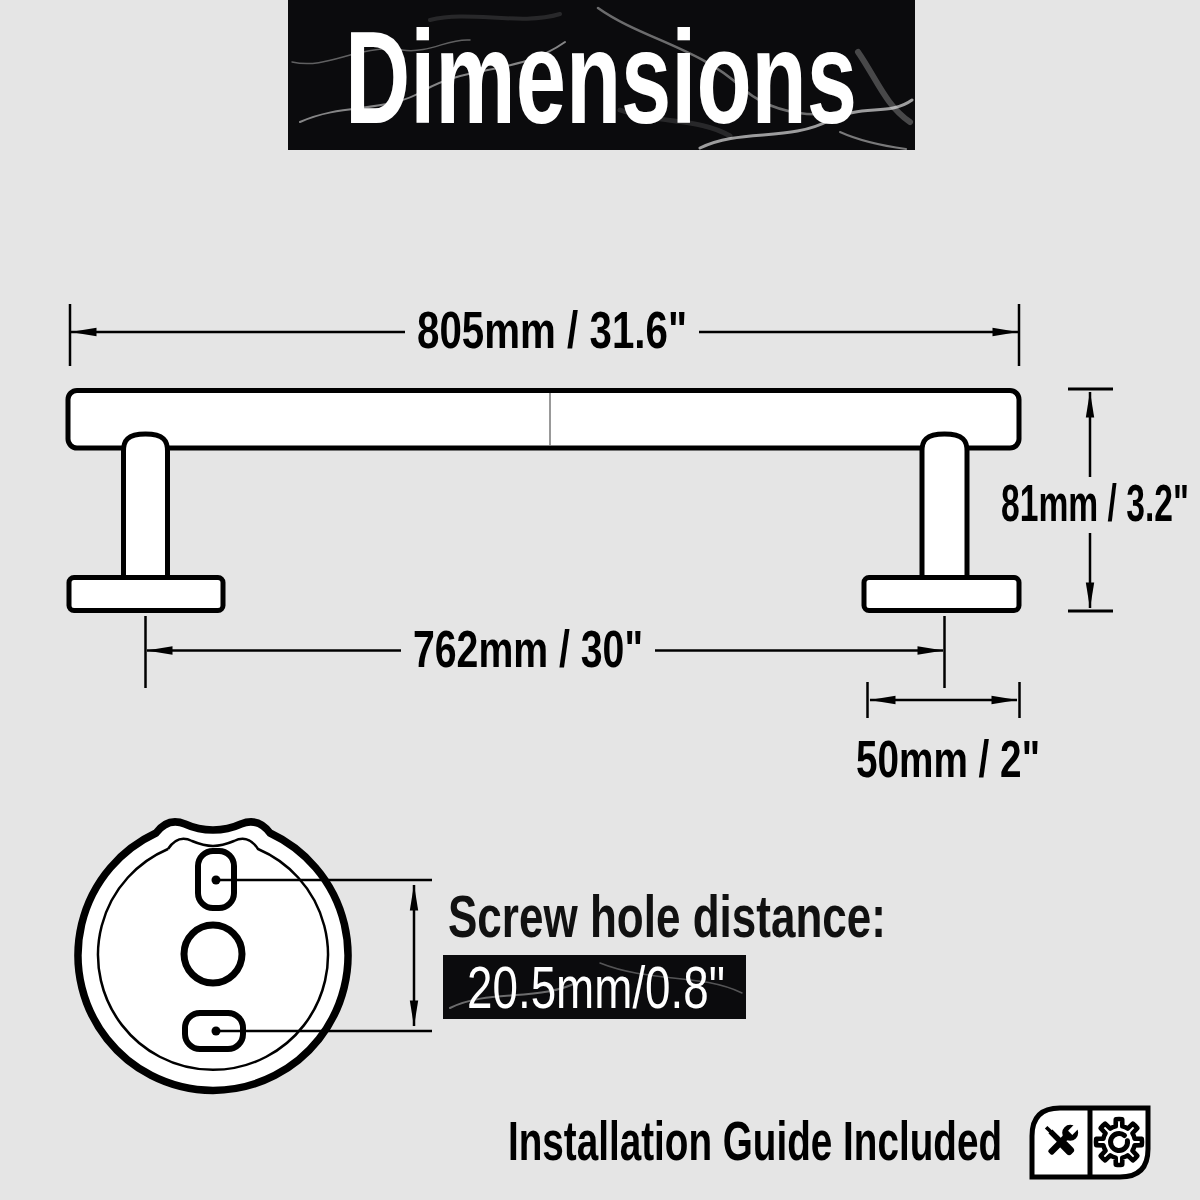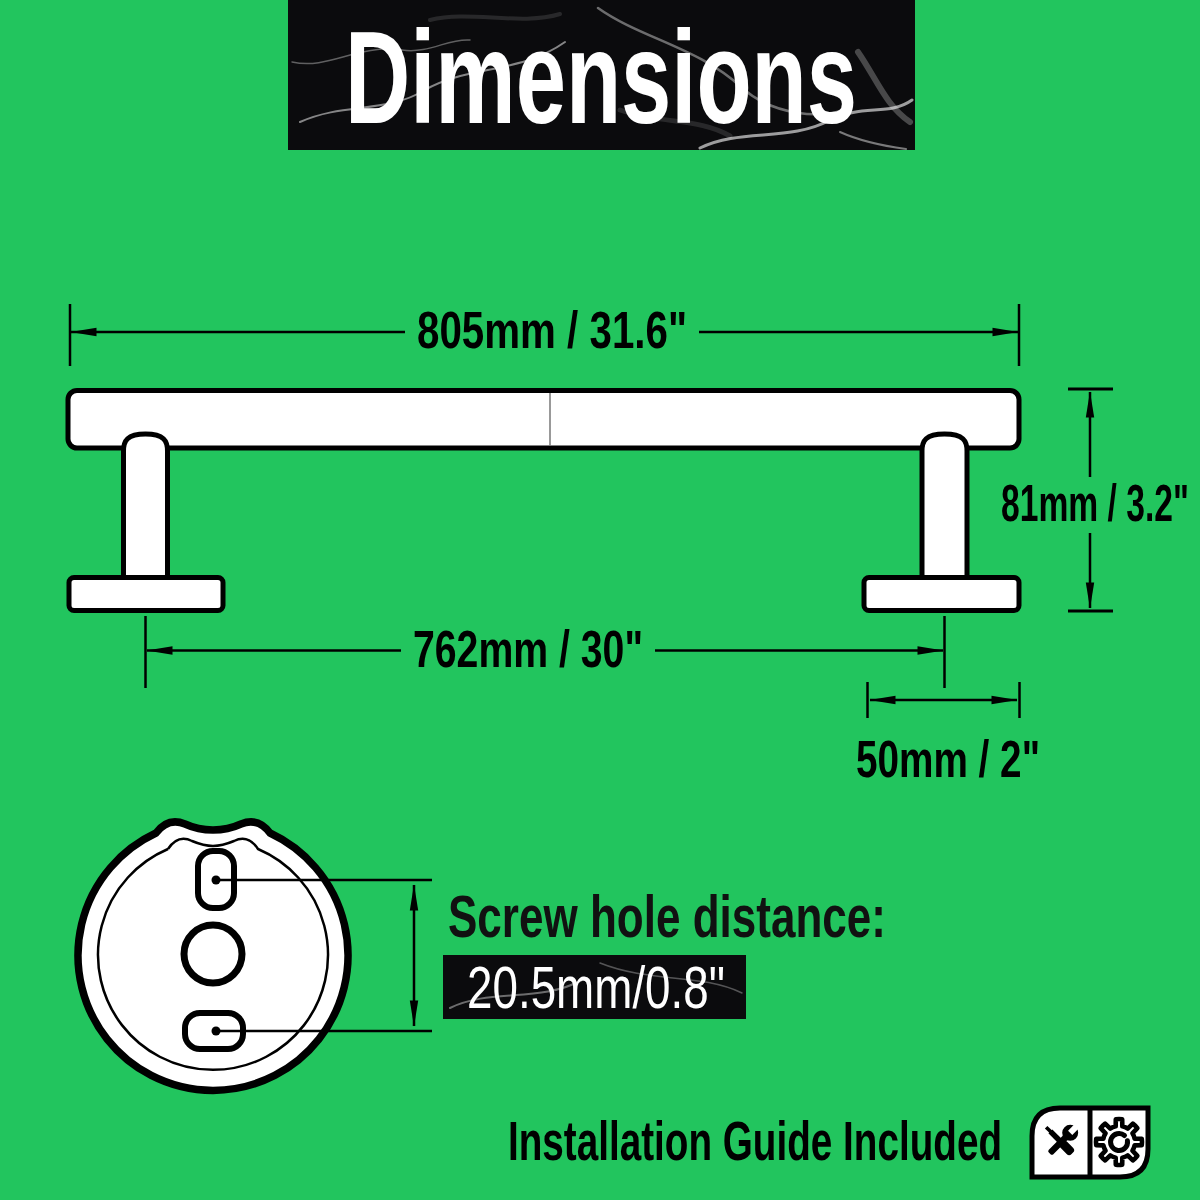--- a/index.html
+++ b/index.html
@@ -1,16 +1,16 @@
 <!DOCTYPE html>
 <html><head>
 <meta charset="utf-8">
 <style>
   html,body{margin:0;padding:0;background:#fff;}
-  .page{width:1200px;height:1200px;position:relative;background:#22c55e;overflow:hidden;}
+  .page{width:1200px;height:1200px;position:relative;background:#e5e5e5;overflow:hidden;}
   svg{display:block;}
   text{font-family:"Liberation Sans","DejaVu Sans",sans-serif;}
   .dim-label{font-weight:700;fill:#000;}
   .banner-title{font-weight:700;}
   .heading{font-weight:700;fill:#111;}
   .value-text{font-weight:400;}
   .footer-label{font-weight:700;fill:#000;}
   .line{stroke:#000;fill:none;}
   .outline{stroke:#000;fill:#fff;}
   .vein{fill:none;stroke:#fff;stroke-linecap:round;}

